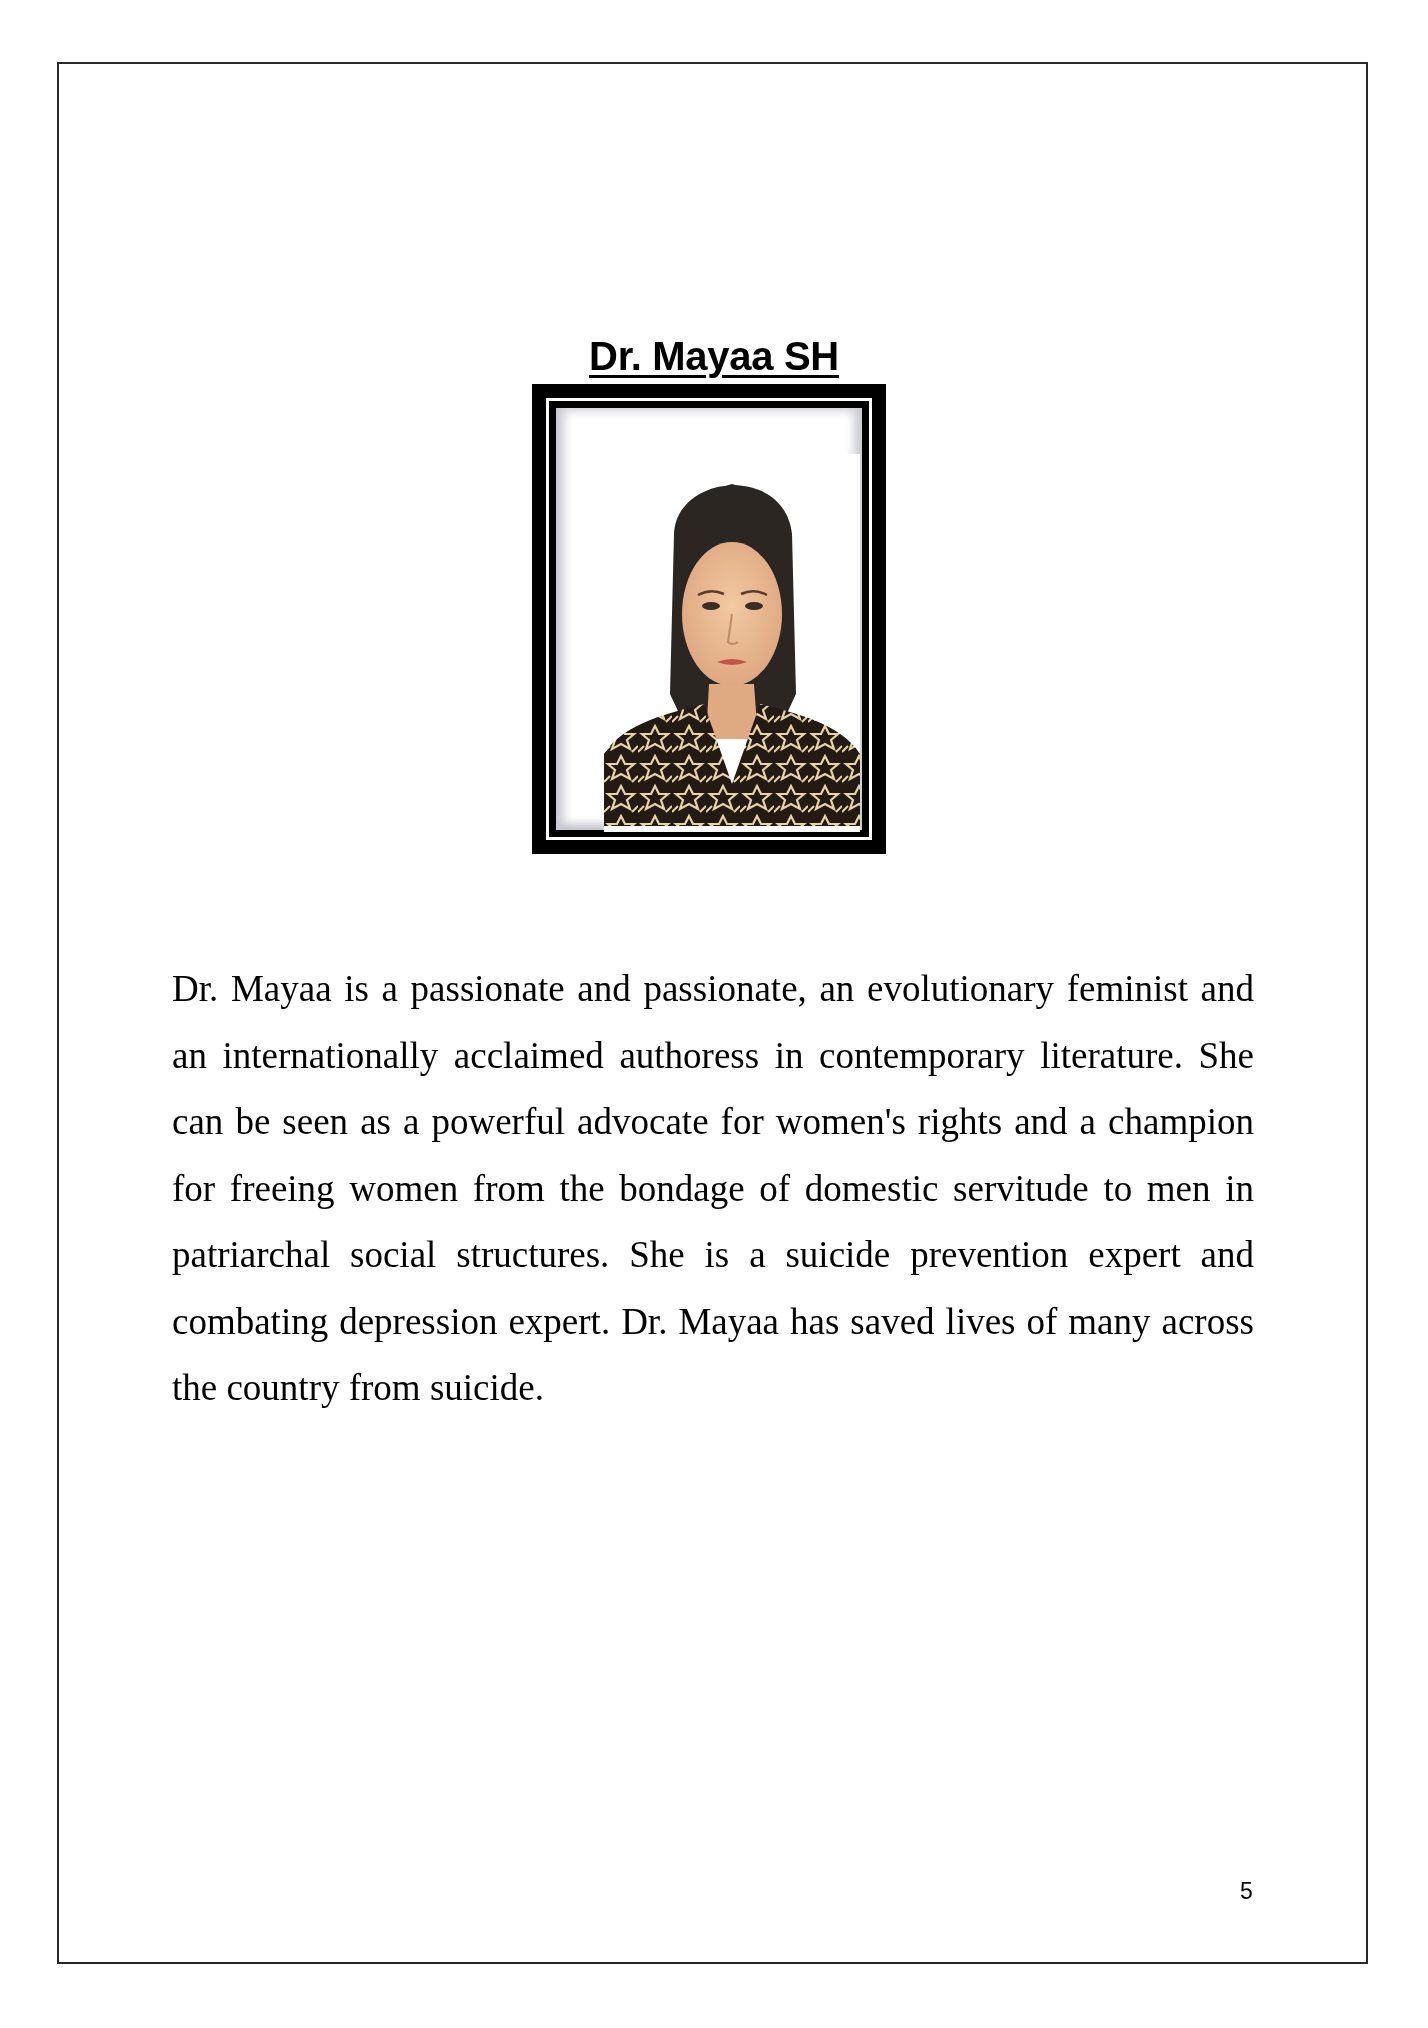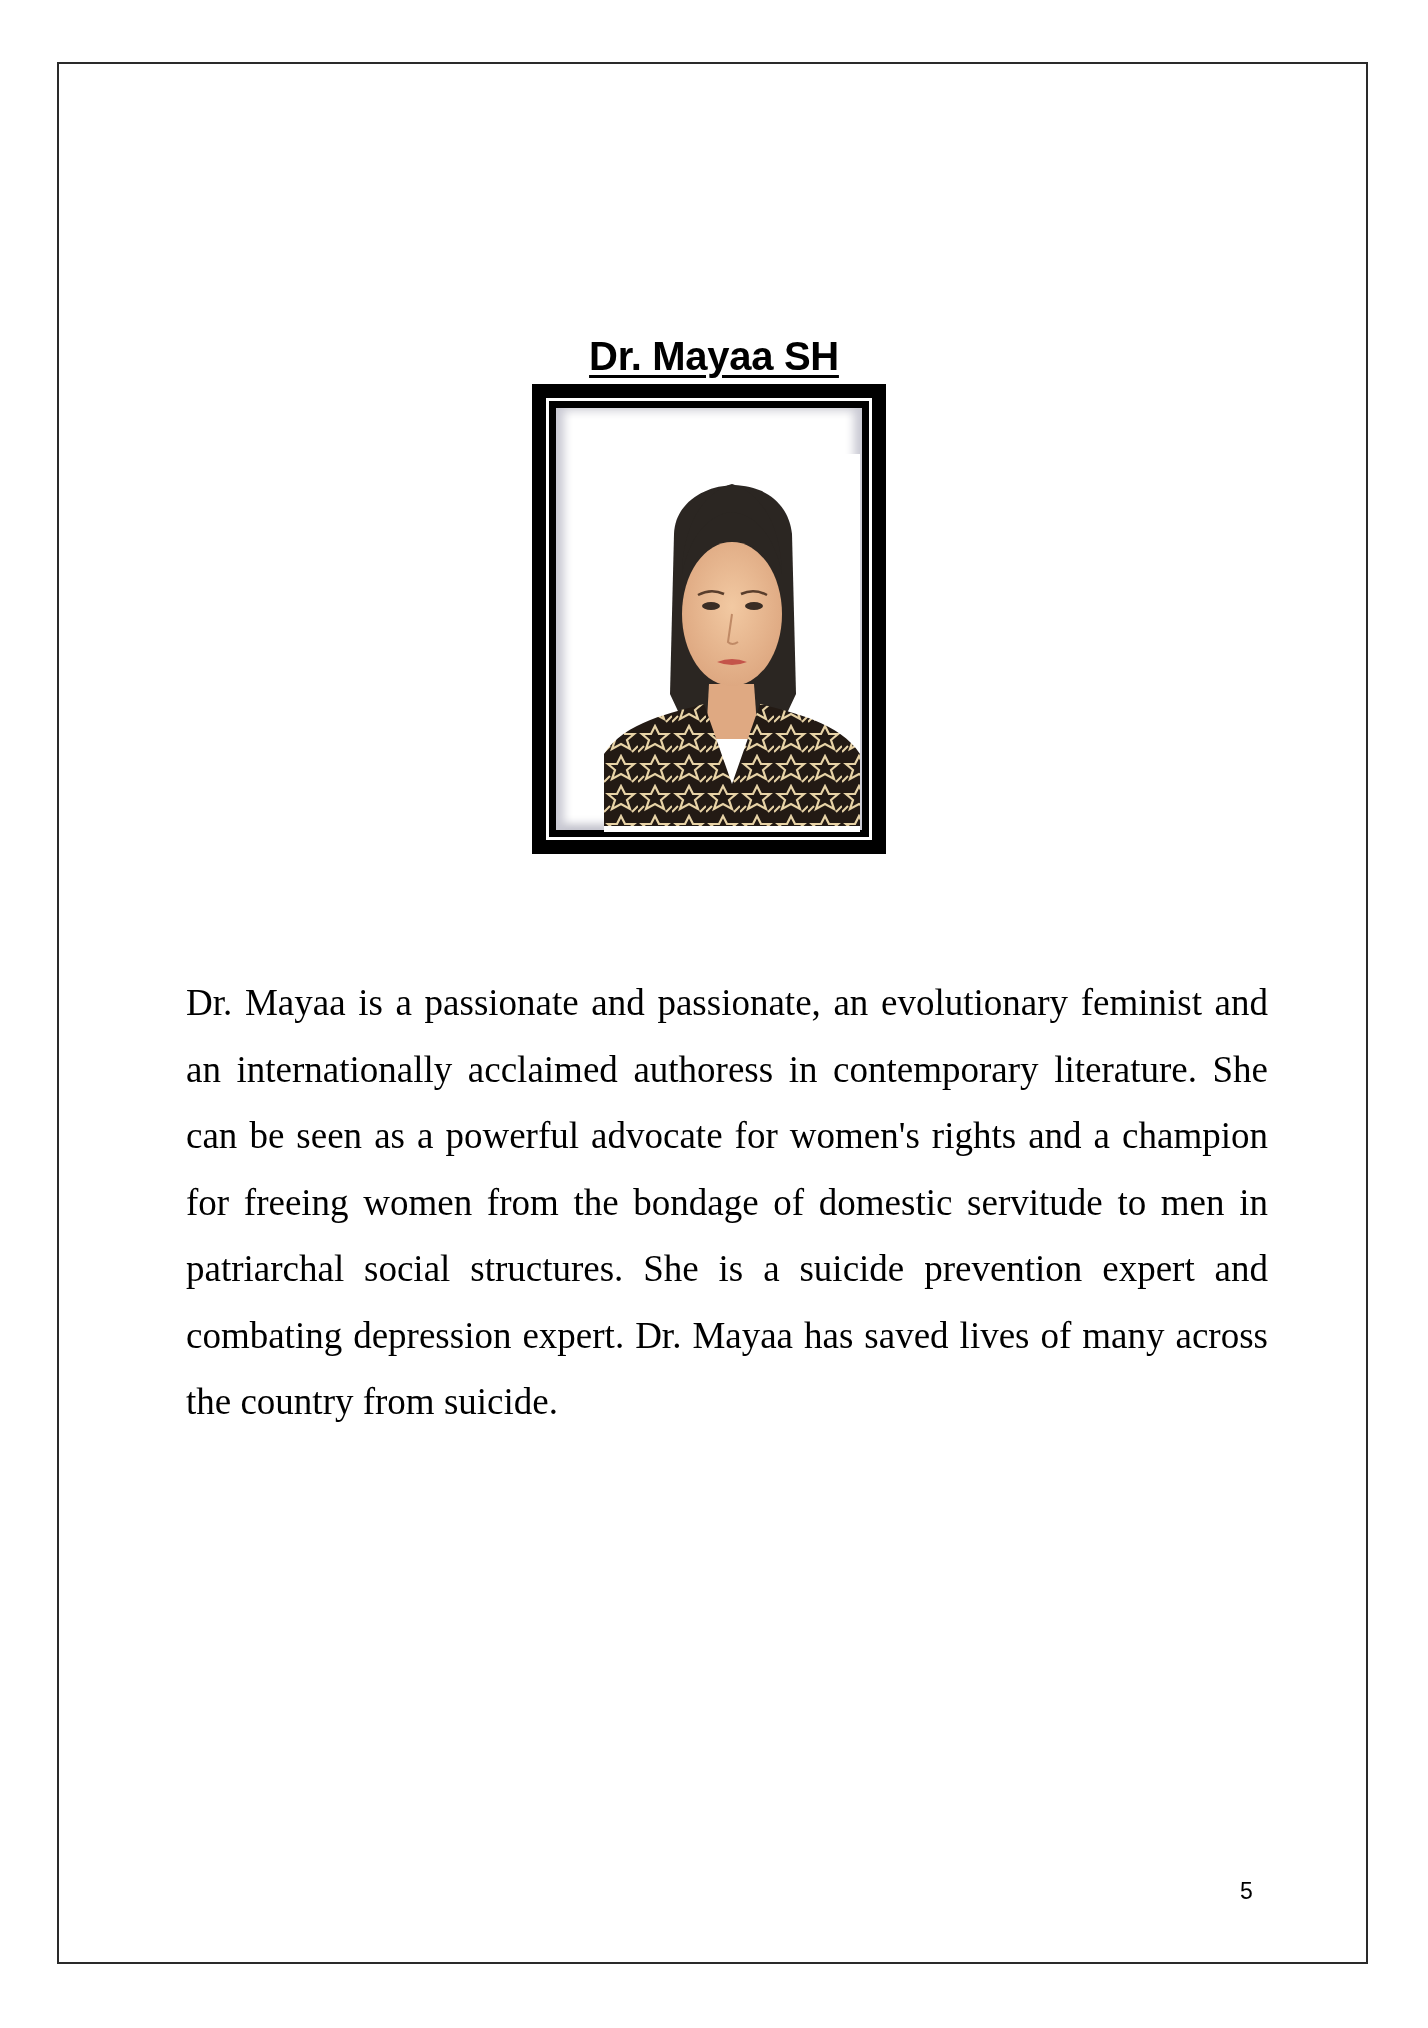--- a/index.html
+++ b/index.html
@@ -32,21 +32,21 @@
     background:#fff;
     box-shadow: inset 14px 0 10px -6px #c9c9d3, inset -14px 0 10px -6px #c9c9d3,
                 inset 0 10px 8px -6px #d8d8de, inset 0 -12px 8px -6px #c2c2cc;
   }
   .photo {
     position:absolute; left:48px; top:46px; width:256px; height:378px;
   }
   .body-text {
     position:absolute; left:172px; top:956px; width:1082px;
     font-family:"Liberation Serif", serif; font-size:37px; line-height:66.5px;
-    color:#000; text-align:justify; margin:14px;
+    color:#000; text-align:justify; margin:0;
   }
   .page-number {
     position:absolute; left:1240px; top:1878px;
     font-family:"Liberation Sans", sans-serif; font-size:23px; color:#000;
   }
 </style>
 </head>
 <body>
 
 <div class="page-border"></div>

